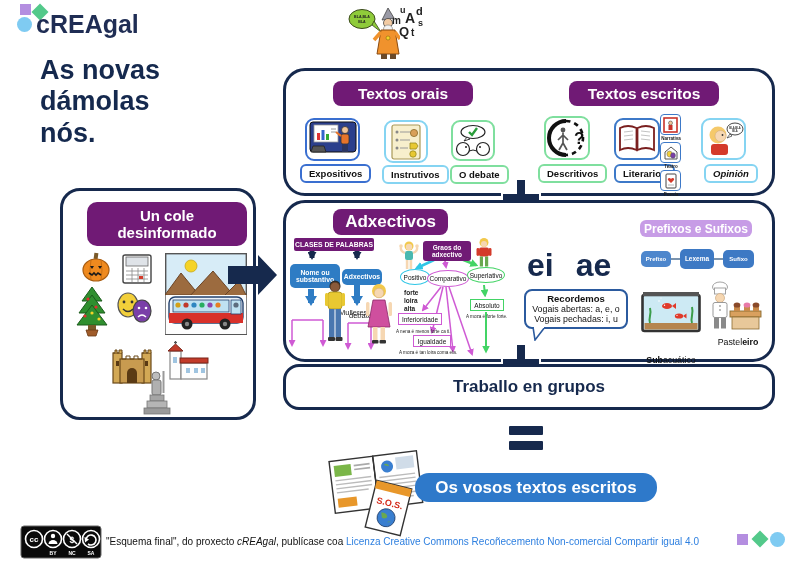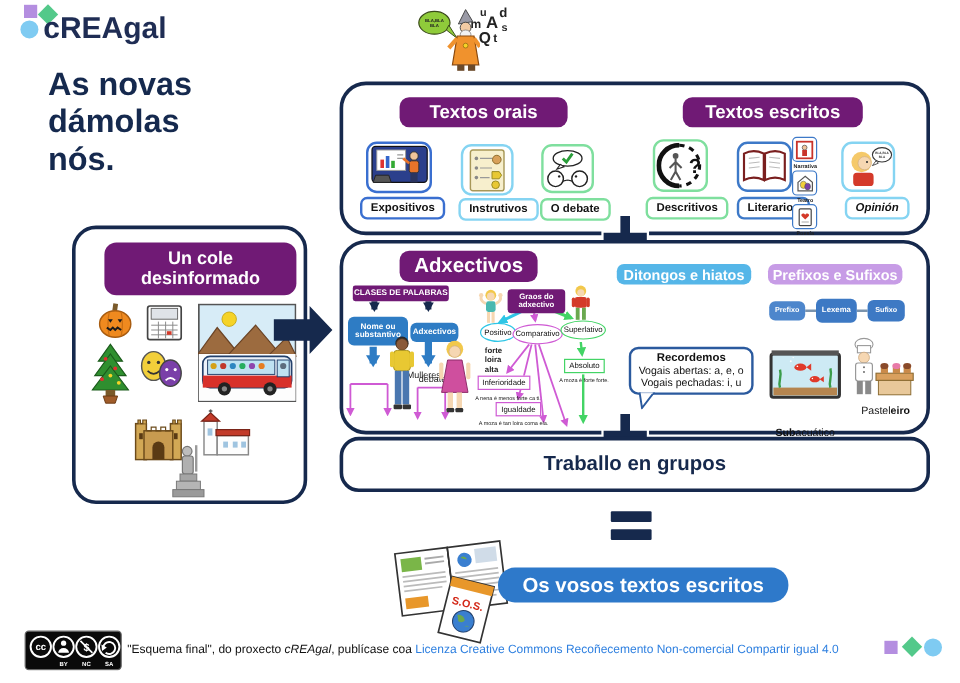--- a/index.html
+++ b/index.html
@@ -403,21 +403,23 @@
       <div>alta</div>
     </div>
 
     <div class="abs tinybox" style="left:112px;top:110px;width:44px;height:12px;border:1.4px solid #cf5ad4;">Inferioridade</div>
     <div class="abs tinytext" style="left:110px;top:126px;">A nena é menos forte ca ti.</div>
     <div class="abs tinybox" style="left:127px;top:132px;width:38px;height:12px;border:1.4px solid #cf5ad4;">Igualdade</div>
     <div class="abs tinytext" style="left:113px;top:147px;">A moza é tan loira coma ela.</div>
     <div class="abs tinybox" style="left:184px;top:96px;width:34px;height:12px;border:1.4px solid #43d465;">Absoluto</div>
     <div class="abs tinytext" style="left:180px;top:111px;">A moza é forte forte.</div>
 
-    <div class="abs pill" style="left:228px;top:17px;width:112px;height:17px;background:#55b6e8;color:#fff;font-weight:bold;font-size:12px;display:flex;align-items:center;justify-content:center;border-radius:6px;">Ditongos e hiatos</div>
+    <div class="abs" style="left:241px;top:44px;font-size:32px;font-weight:bold;color:#16294d;">
+      <span>ei</span><span style="display:inline-block;width:22px;"></span><span>ae</span>
+    </div>
     <div class="abs" style="left:238px;top:86px;width:104px;height:40px;border:2px solid #2b5a9e;border-radius:8px;background:#fff;text-align:center;padding-top:2px;box-sizing:border-box;">
       <div style="font-size:9.5px;font-weight:bold;color:#111;">Recordemos</div>
       <div style="font-size:8.8px;color:#111;">Vogais abertas: a, e, o</div>
       <div style="font-size:8.8px;color:#111;">Vogais pechadas: i, u</div>
     </div>
     <svg class="abs" style="left:246px;top:124px;" width="14" height="14" viewBox="0 0 14 14">
       <polygon points="1,0 13,0 3,13" fill="#fff" stroke="#2b5a9e" stroke-width="1.6"></polygon>
       <rect x="2" y="-1" width="10" height="2" fill="#fff"></rect>
     </svg>
 

